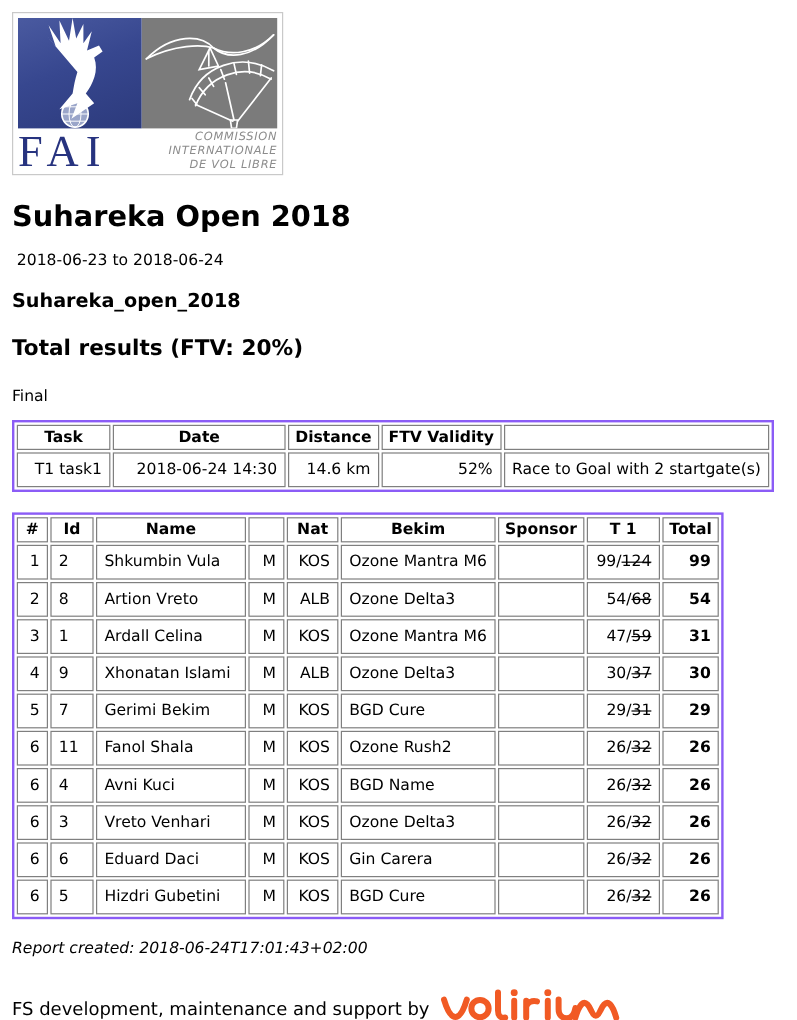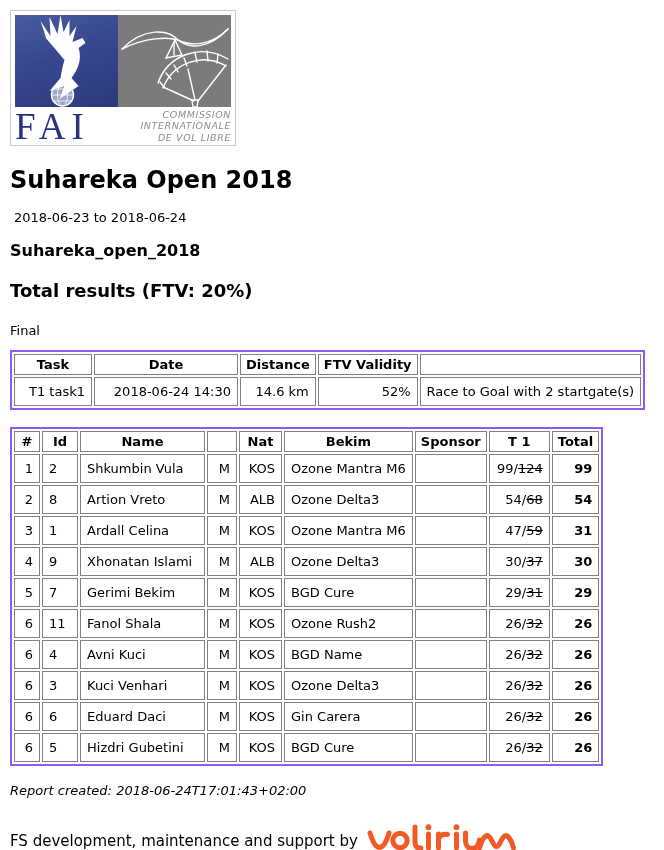--- a/index.html
+++ b/index.html
@@ -266,21 +266,21 @@
           <td class="r-c3 ac">M</td>
           <td class="r-c4 ac">KOS</td>
           <td class="r-c5 al">BGD Name</td>
           <td class="r-c6 al"></td>
           <td class="r-c7 ar"><span>26/</span><s>32</s></td>
           <td class="r-c8 ac b">26</td>
         </tr>
         <tr>
           <td class="r-c0 ac">6</td>
           <td class="r-c1 al">3</td>
-          <td class="r-c2 al">Kuci Venhari</td>
+          <td class="r-c2 al">Vreto Venhari</td>
           <td class="r-c3 ac">M</td>
           <td class="r-c4 ac">KOS</td>
           <td class="r-c5 al">Ozone Delta3</td>
           <td class="r-c6 al"></td>
           <td class="r-c7 ar"><span>26/</span><s>32</s></td>
           <td class="r-c8 ac b">26</td>
         </tr>
         <tr>
           <td class="r-c0 ac">6</td>
           <td class="r-c1 al">6</td>

